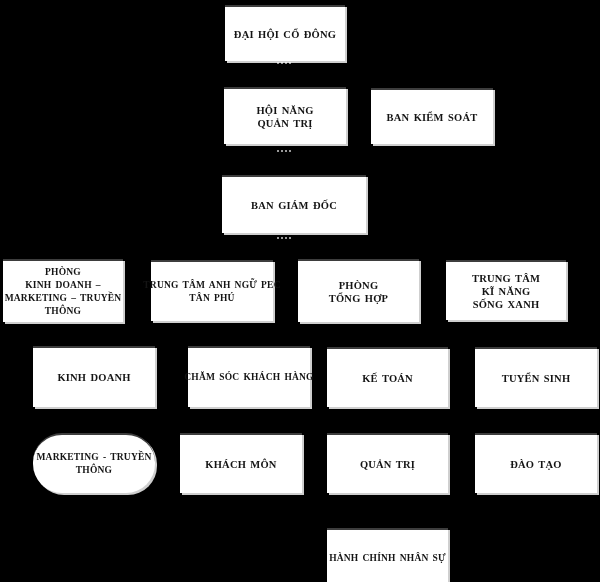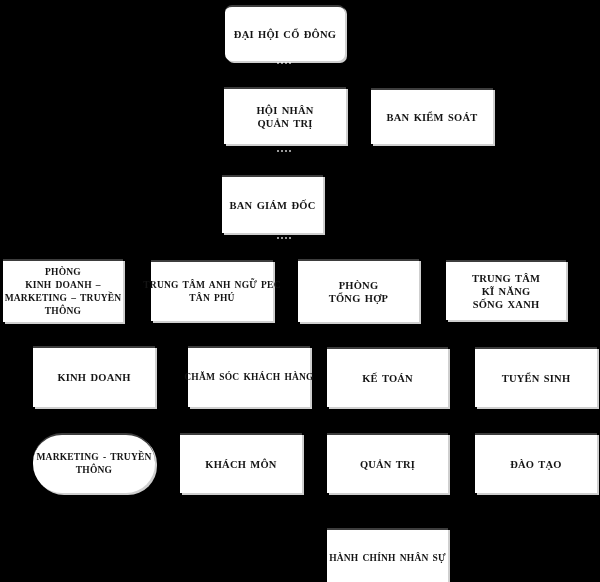--- a/index.html
+++ b/index.html
@@ -39,31 +39,31 @@
   .connector-dots {
     position: absolute;
     height: 0;
     border-top: 2px dotted rgba(255, 255, 255, 0.6);
   }
 </style>
 </head>
 <body>
 
 <div class="stage" style="width: 600px; height: 582px;">
-    <div class="org-box" style="left: 225px; top: 5px; width: 120px; height: 56px; font-size: 10.5px; border-radius: 7px;">
+    <div class="org-box" style="left: 225px; top: 5px; width: 120px; height: 56px; font-size: 10.5px;">
       <div class="line">ĐẠI HỘI CỔ ĐÔNG</div>
     </div>
     <div class="org-box" style="left: 224px; top: 87px; width: 122px; height: 57px; font-size: 10.5px;">
-      <div class="line">HỘI NHÂN</div>
+      <div class="line">HỘI NĂNG</div>
       <div class="line">QUẢN TRỊ</div>
     </div>
     <div class="org-box" style="left: 371px; top: 88px; width: 122px; height: 56px; font-size: 10.5px;">
       <div class="line">BAN KIỂM SOÁT</div>
     </div>
-    <div class="org-box" style="left: 222px; top: 175px; width: 101px; height: 58px; font-size: 10.5px;">
+    <div class="org-box" style="left: 222px; top: 175px; width: 144px; height: 58px; font-size: 10.5px;">
       <div class="line">BAN GIÁM ĐỐC</div>
     </div>
     <div class="org-box" style="left: 3px; top: 259px; width: 120px; height: 63px; font-size: 9.5px;">
       <div class="line">PHÒNG</div>
       <div class="line">KINH DOANH –</div>
       <div class="line">MARKETING – TRUYỀN</div>
       <div class="line">THÔNG</div>
     </div>
     <div class="org-box" style="left: 151px; top: 260px; width: 122px; height: 61px; font-size: 9.5px;">
       <div class="line">TRUNG TÂM ANH NGỮ PEC</div>

